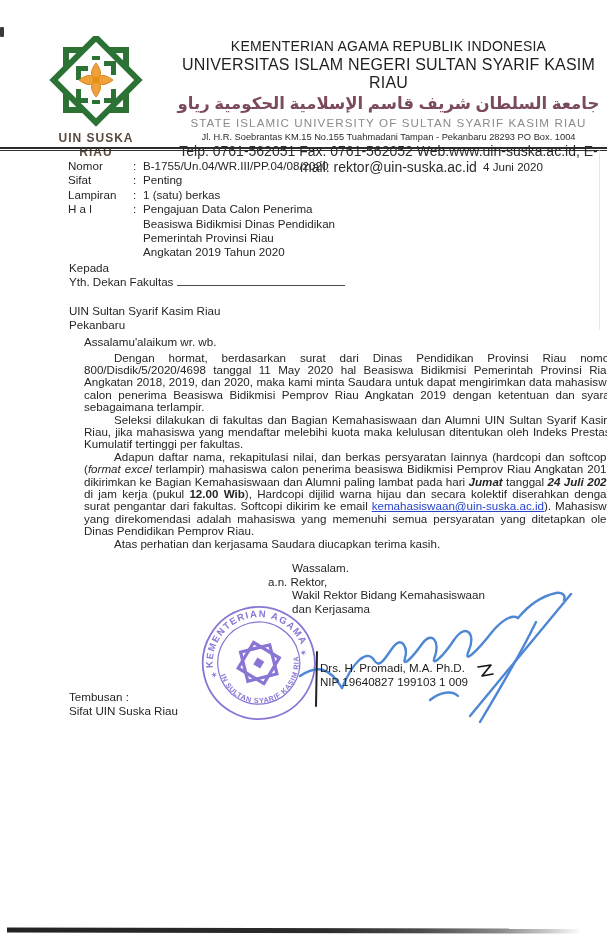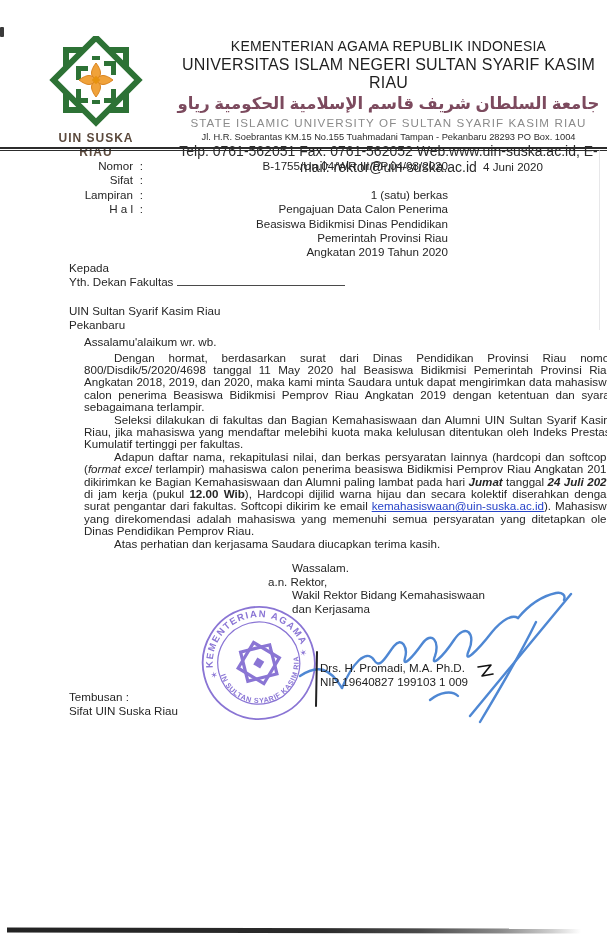--- a/index.html
+++ b/index.html
@@ -19,21 +19,21 @@
   .h-university { font-size:16px; margin-top:2px; letter-spacing:.2px; }
   .h-arabic     { font-size:16.5px; font-weight:bold; color:#7c4a5e; margin-top:1px; line-height:21px; direction:rtl; }
   .h-english    { font-size:11.6px; color:#8a8a8a; letter-spacing:1.1px; margin-top:2px; }
   .h-addr       { font-size:9.3px; margin-top:3px; color:#2b2b2b;text-align:center; }
   .h-addr2      { font-size:14px; margin-top:1px; color:#2b2b2b; }
   .header-rule  { position:absolute; left:0; top:147px; width:607px; height:6px;
                   border-top:2.6px solid #2c2c2c; }
   .header-rule:after { content:""; display:block; margin-top:1.2px; border-top:1.4px solid #2c2c2c; }
 
   
-  .meta { position:absolute; left:68px; top:159px; width:380px; line-height:14.4px;text-align:right; }
+  .meta { position:absolute; left:68px; top:159px; width:380px; line-height:14.4px; }
   .meta-row { display:grid; grid-template-columns:65px 10px auto; }
   .meta-val { white-space:pre-line; }
   .date { position:absolute; left:483px; top:160px; }
 
   
   .recipient { position:absolute; left:69px; top:261px; line-height:14.3px; }
   .blank-underline { display:inline-block; width:168px; height:11px;
                      border-bottom:1.3px solid #4a4a4a; margin-left:4px; }
   .recipient .gap { height:14px; }
 
@@ -107,20 +107,21 @@
 
   <div class="meta">
     <div class="meta-row">
       <span>Nomor</span>
       <span>:</span>
       <span class="meta-val">B-1755/Un.04/WR.III/PP.04/08/2020</span>
     </div>
     <div class="meta-row">
       <span>Sifat</span>
       <span>:</span>
+      <span class="meta-val">Penting</span>
     </div>
     <div class="meta-row">
       <span>Lampiran</span>
       <span>:</span>
       <span class="meta-val">1 (satu) berkas</span>
     </div>
     <div class="meta-row">
       <span>H a l</span>
       <span>:</span>
       <span class="meta-val">Pengajuan Data Calon Penerima

